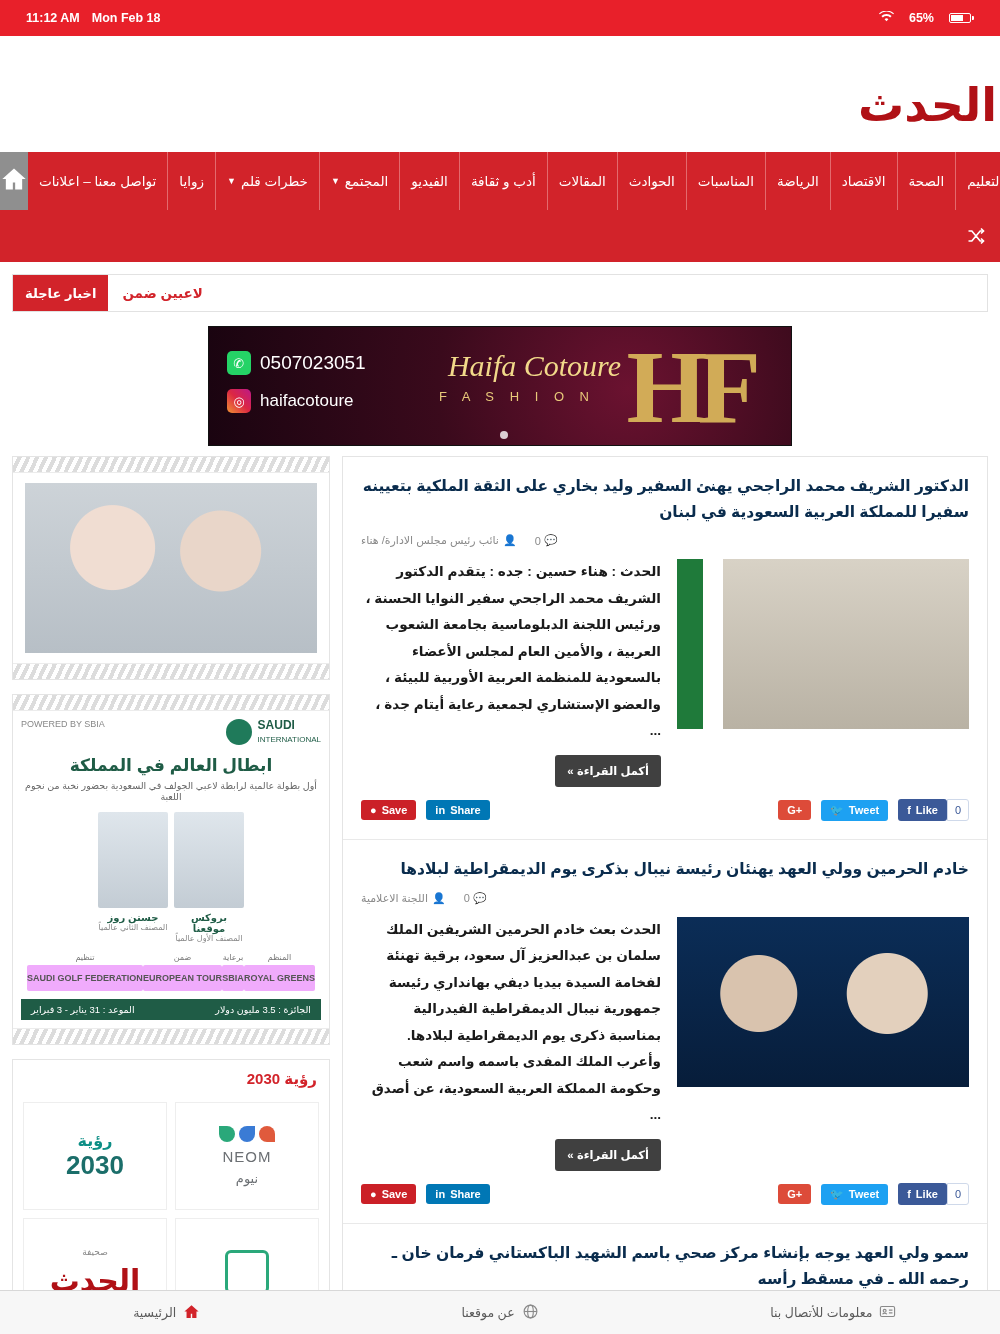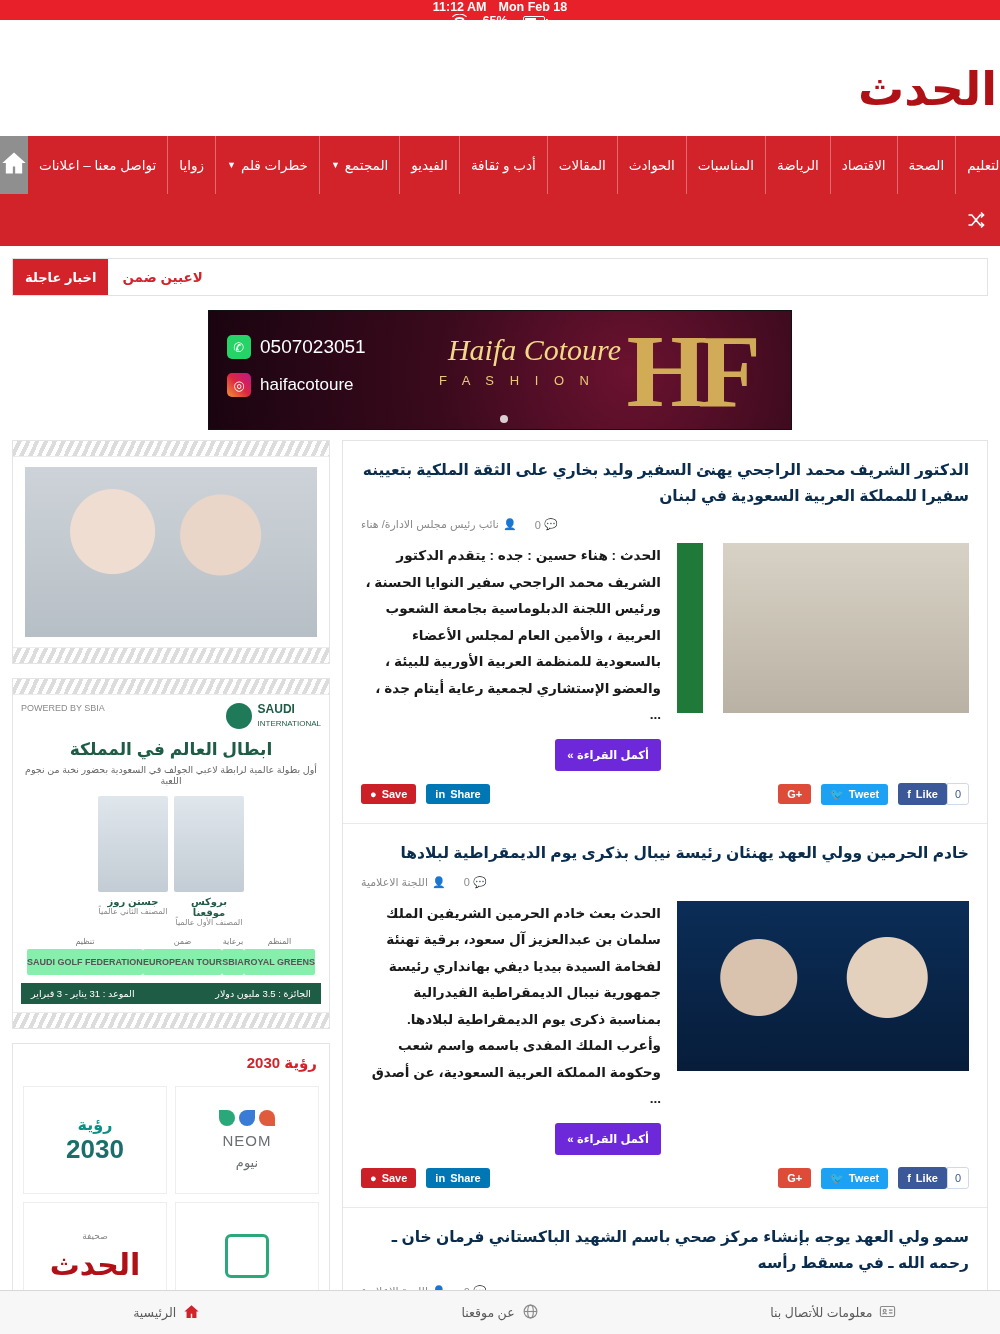--- a/index.html
+++ b/index.html
@@ -6,23 +6,23 @@
   html, body {
     width: 1000px; height: 1334px;
     font-family: "Liberation Sans", "DejaVu Sans", sans-serif;
     background: #ffffff;
     overflow: hidden;
   }
   body { position: relative; }
 
   
   .statusbar {
-    height: 20px; background: #e8202a; color: #fff;
+    height: 36px; background: #e8202a; color: #fff;
     display: flex; align-items: center; justify-content: space-between;
-    padding: 0 10px; font-size: 12.5px; direction: ltr; flex-direction: column;
+    padding: 0 26px; font-size: 12.5px; direction: ltr;
   }
   .sb-left { display: flex; gap: 12px; align-items: center; font-weight: 600; }
   .sb-right { display: flex; gap: 15px; align-items: center; font-weight: 600; }
   .wifi-ico { display: inline-block; }
   .batt {
     display: inline-flex; align-items: center;
   }
   .batt-body {
     width: 22px; height: 10px; border: 1px solid #fff; border-radius: 2px;
     padding: 1px; display: inline-block;
@@ -139,21 +139,21 @@
   .art-body { display: flex; flex-direction: row; gap: 16px; }
   .art-thumb {
     width: 292px; height: 170px; flex: none; overflow: hidden; position: relative;
     background: #888;
   }
   .art-text {
     flex: 1; font-size: 13.6px; line-height: 1.95; color: #1a1a1a; text-align: right;
     font-weight: bold;
   }
   .readmore {
-    display: inline-block; margin-top: 10px; background: #6d28d9; color: #fff;
+    display: inline-block; margin-top: 10px; background: #404040; color: #fff;
     font-size: 11.5px; padding: 5px 12px; border-radius: 3px;
   }
   .share-row {
     display: flex; flex-direction: row; justify-content: space-between;
     align-items: center; padding: 12px 0 8px 0; direction: ltr;
   }
   .share-left { display: flex; gap: 10px; }
   .share-right { display: flex; gap: 10px; align-items: center; }
   .btn-pin { background: #cb2027; color: #fff; }
   .btn-li { background: #0077b5; color: #fff; }
@@ -222,21 +222,21 @@
   .golf-brand-txt { font-size: 12px; font-weight: bold; color: #1f5c46; line-height: 1.1; }
   .golf-title { text-align: center; color: #1f5c46; font-size: 17px; font-weight: bold; margin: 10px 0 4px; }
   .golf-sub { text-align: center; color: #666; font-size: 9.5px; margin-bottom: 10px; }
   .golf-players { display: flex; gap: 6px; justify-content: center; }
   .golf-p { width: 70px; }
   .golf-img { height: 96px; background: linear-gradient(#dfe6ec,#c3ccd4); border-radius: 2px; }
   .golf-name { text-align: center; font-size: 10px; font-weight: bold; color: #1f5c46; margin-top: 4px; }
   .golf-rank { text-align: center; font-size: 8px; color: #888; }
   .golf-foot { display: flex; justify-content: space-between; margin-top: 10px; padding: 0 6px; }
   .golf-foot-cell { text-align: center; font-size: 8px; color: #777; }
-  .golf-logo-box { height: 26px; background: #86efac; margin-top: 3px; border-radius: 2px;
+  .golf-logo-box { height: 26px; background: #f0abfc; margin-top: 3px; border-radius: 2px;
     display:flex;align-items:center;justify-content:center;font-size:9px;color:#555;font-weight:bold;}
   .golf-bar { margin-top: 8px; background: #1f5c46; color: #fff; font-size: 9.5px;
     display: flex; justify-content: space-between; padding: 5px 10px; }
 
   
   .tabbar {
     position: absolute; bottom: 0; left: 0; width: 1000px; height: 44px;
     background: #f7f7f7; border-top: 1px solid #d8d8d8;
     display: flex; flex-direction: row-reverse; align-items: center;
   }

